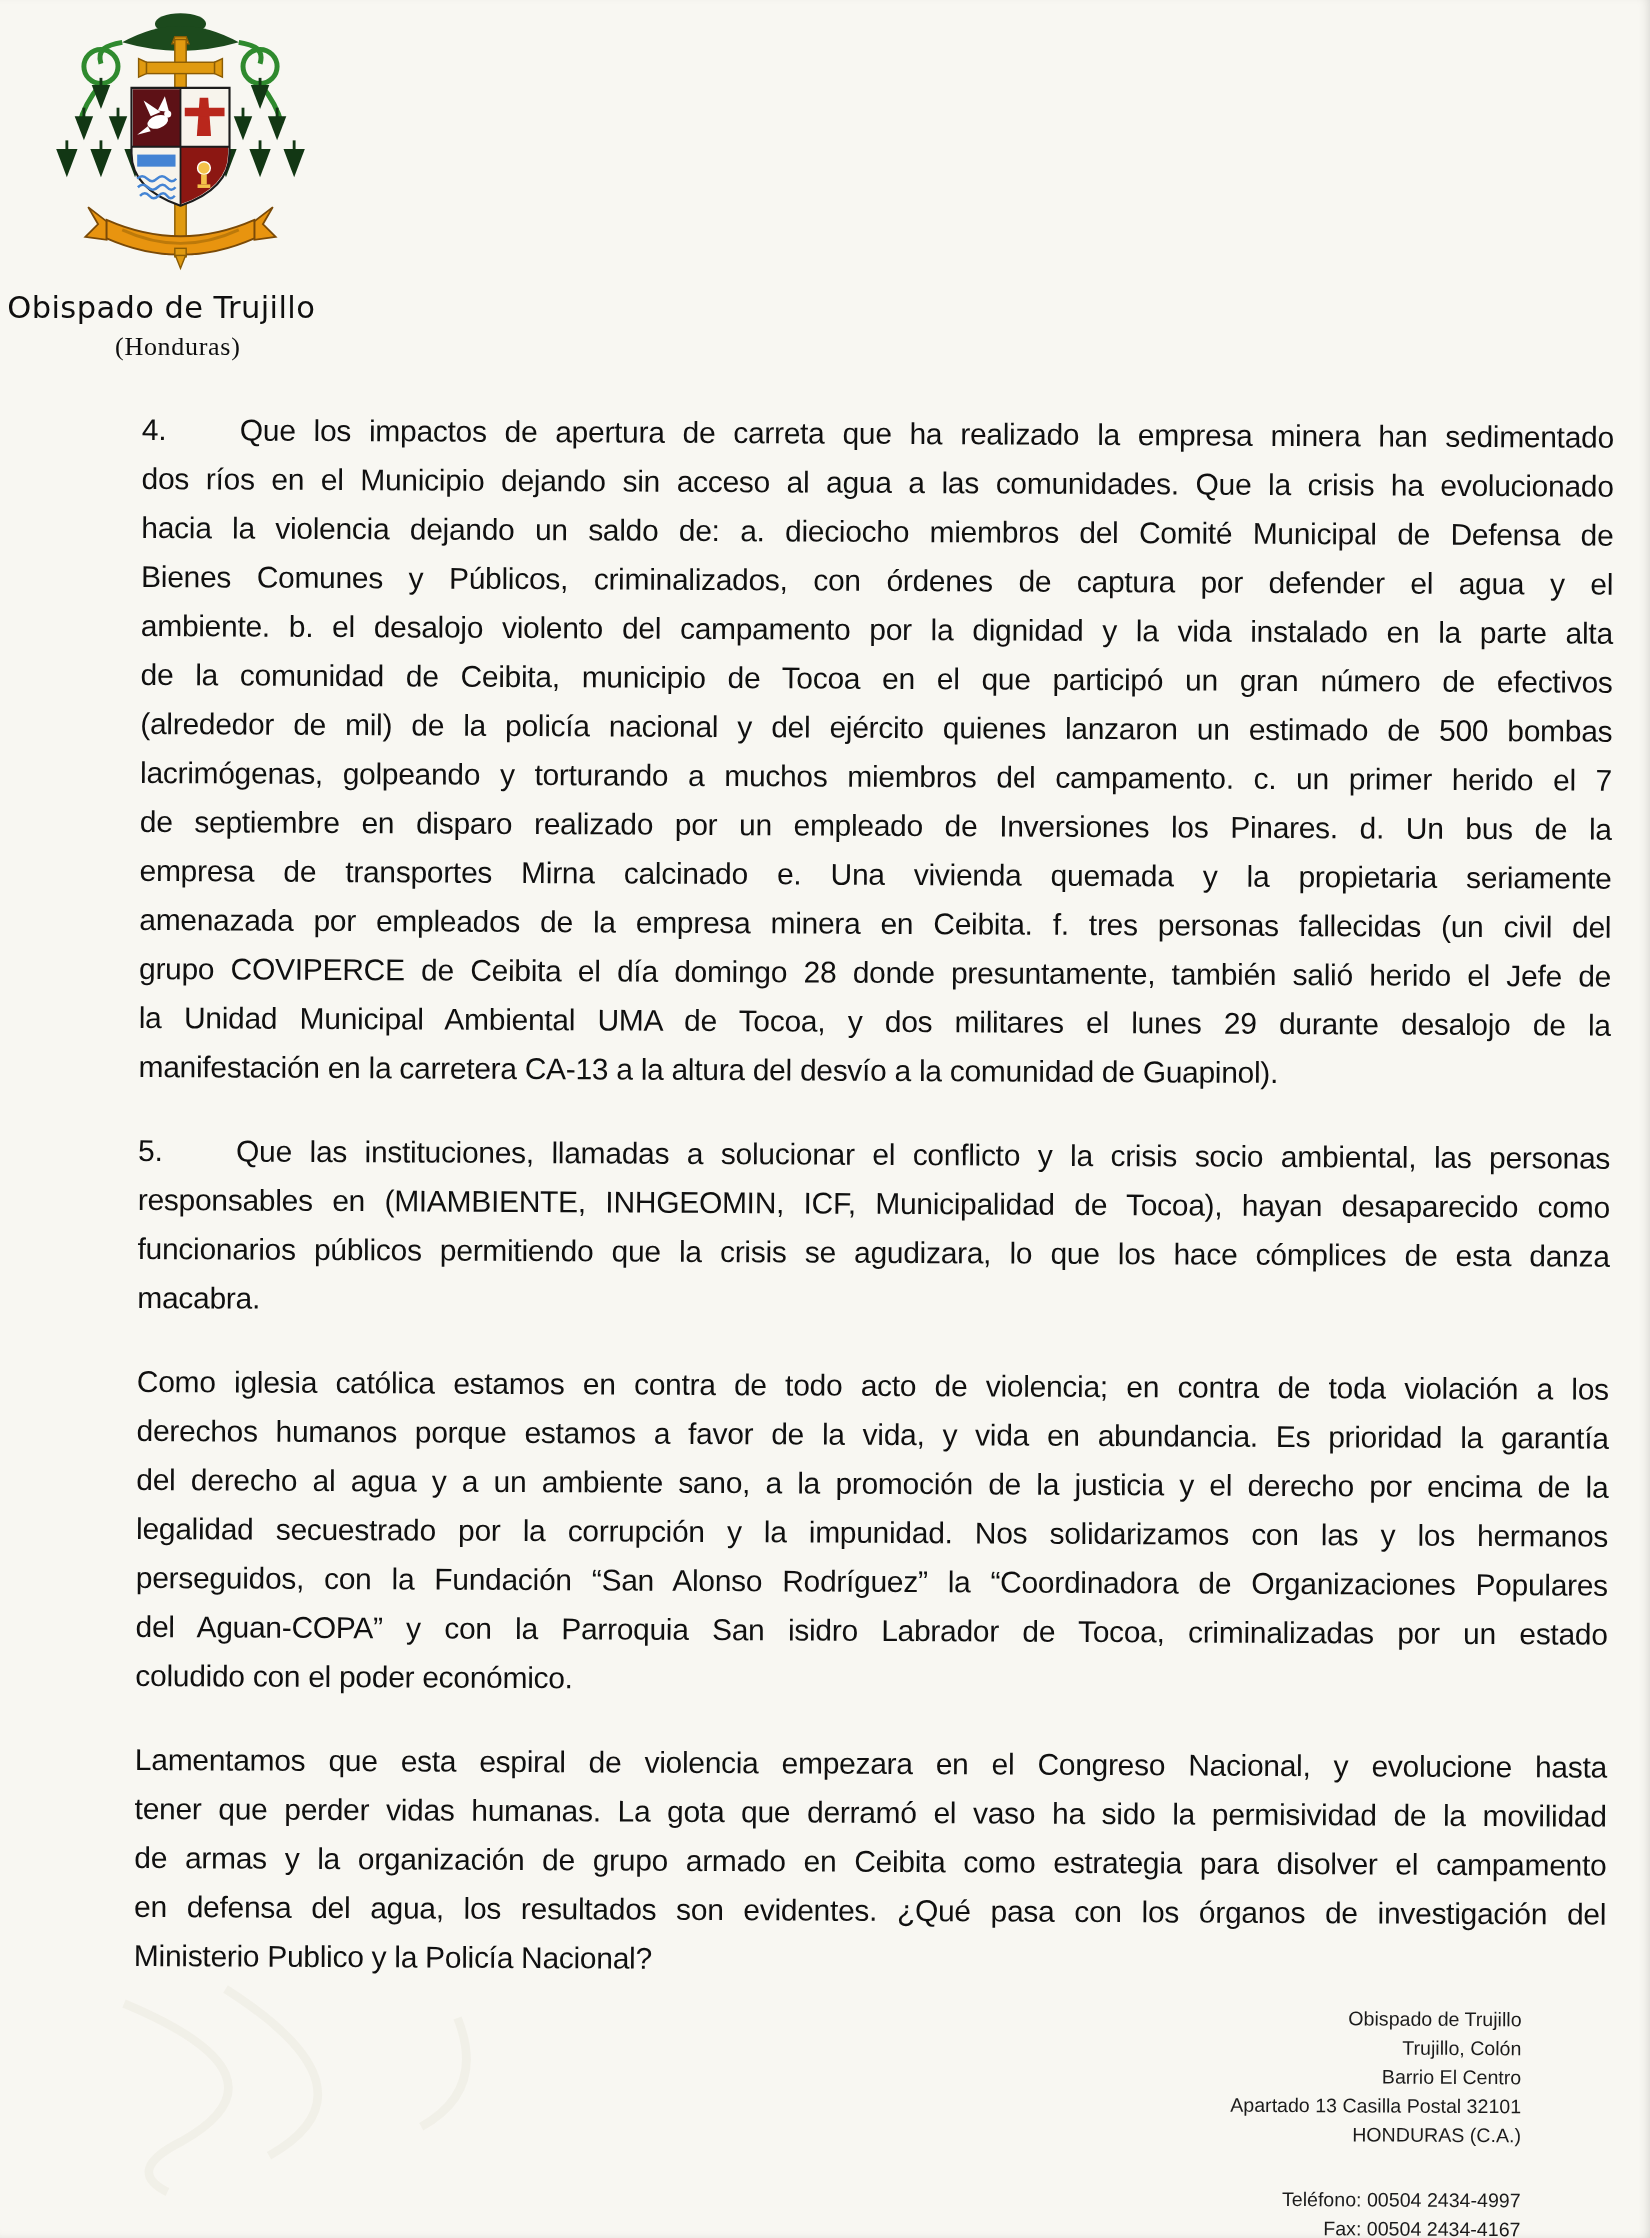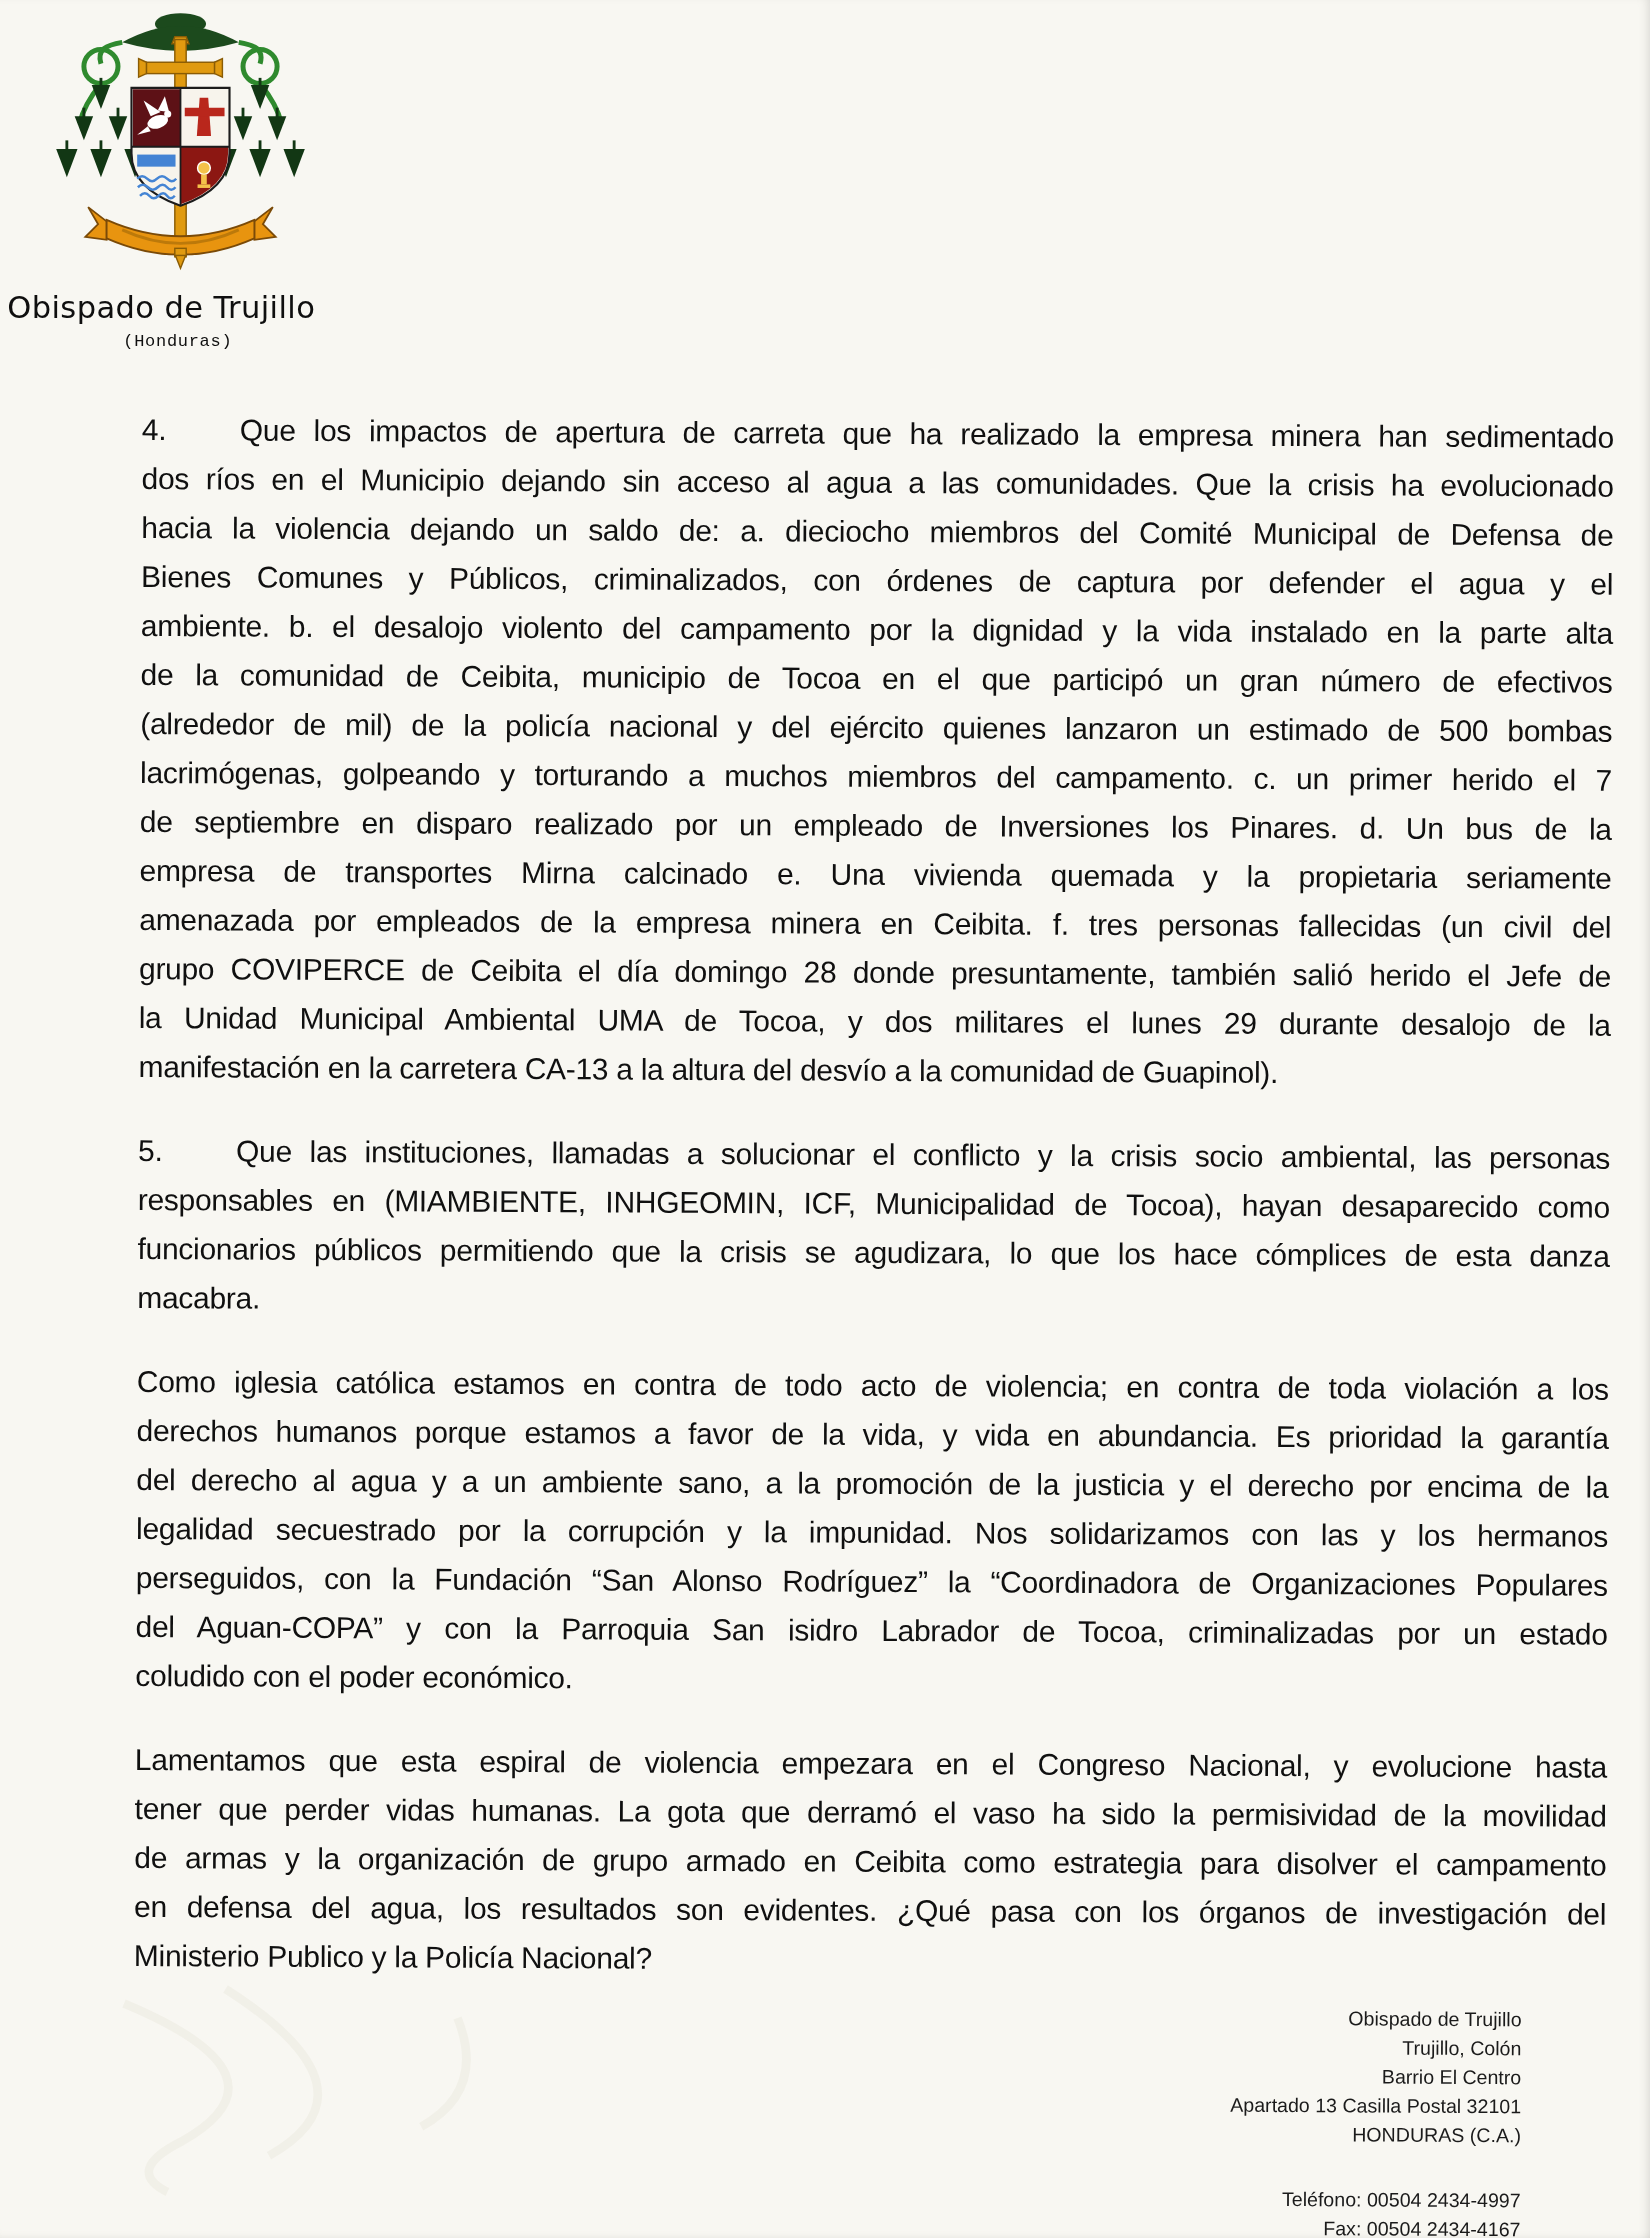--- a/index.html
+++ b/index.html
@@ -19,22 +19,22 @@
   
   .crest{position:absolute;left:38px;top:4.4px;width:285px;height:277px;}
   .crest svg{width:100%;height:100%;}
   .org-name{
     position:absolute;left:7.3px;top:290px;width:407px;
     font-family:"DejaVu Sans",sans-serif;
     font-size:30.5px;line-height:1.15;color:#0f0f0f;letter-spacing:0.4px;
   }
   .org-country{
     position:absolute;left:7.3px;top:332px;width:341px;text-align:center;
-    font-family:Liberation Mono, monospace;
-    font-size:17px;color:#0f0f0f;letter-spacing:0.7px;
+    font-family:Liberation Serif, serif;
+    font-size:26px;color:#0f0f0f;letter-spacing:0.7px;
   }
 
   
   .scan-rot{position:absolute;inset:0;transform:rotate(.3deg);transform-origin:138px 407px;}
 
   .body-text{
     position:absolute;left:142px;top:405px;width:1472px;
     font-size:30px;line-height:49px;letter-spacing:-0.3px;color:#101010;
   }
   .para{margin:0 0 35px 0;}

